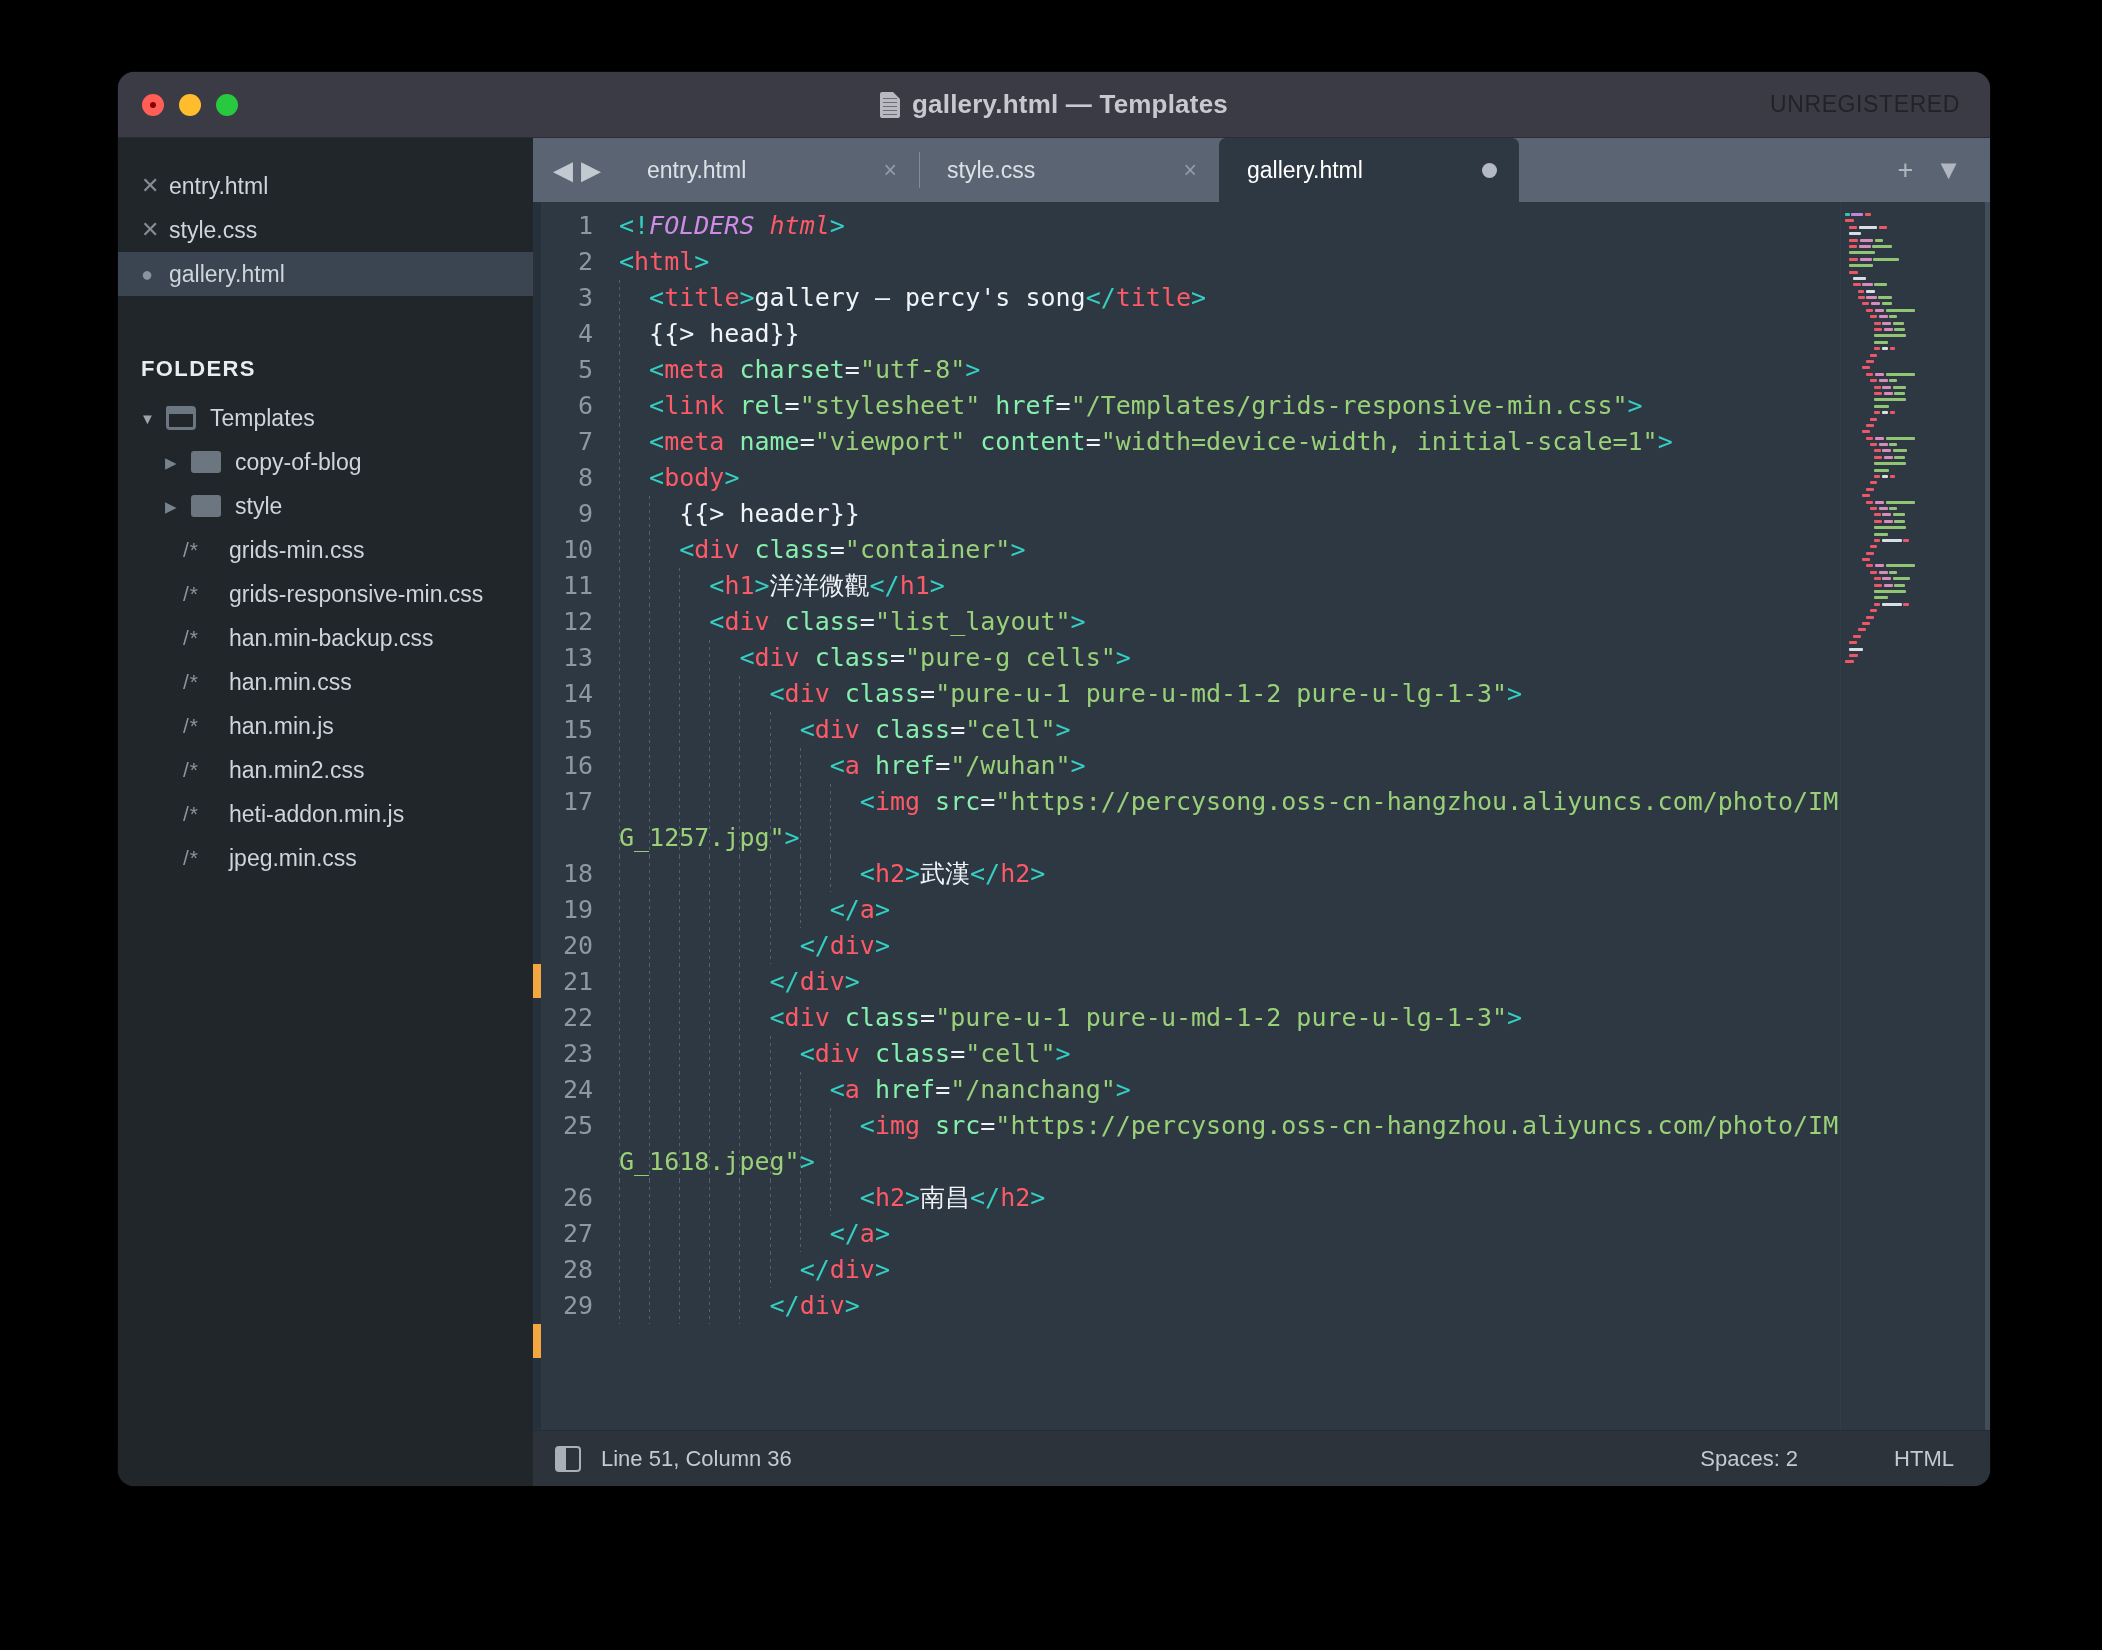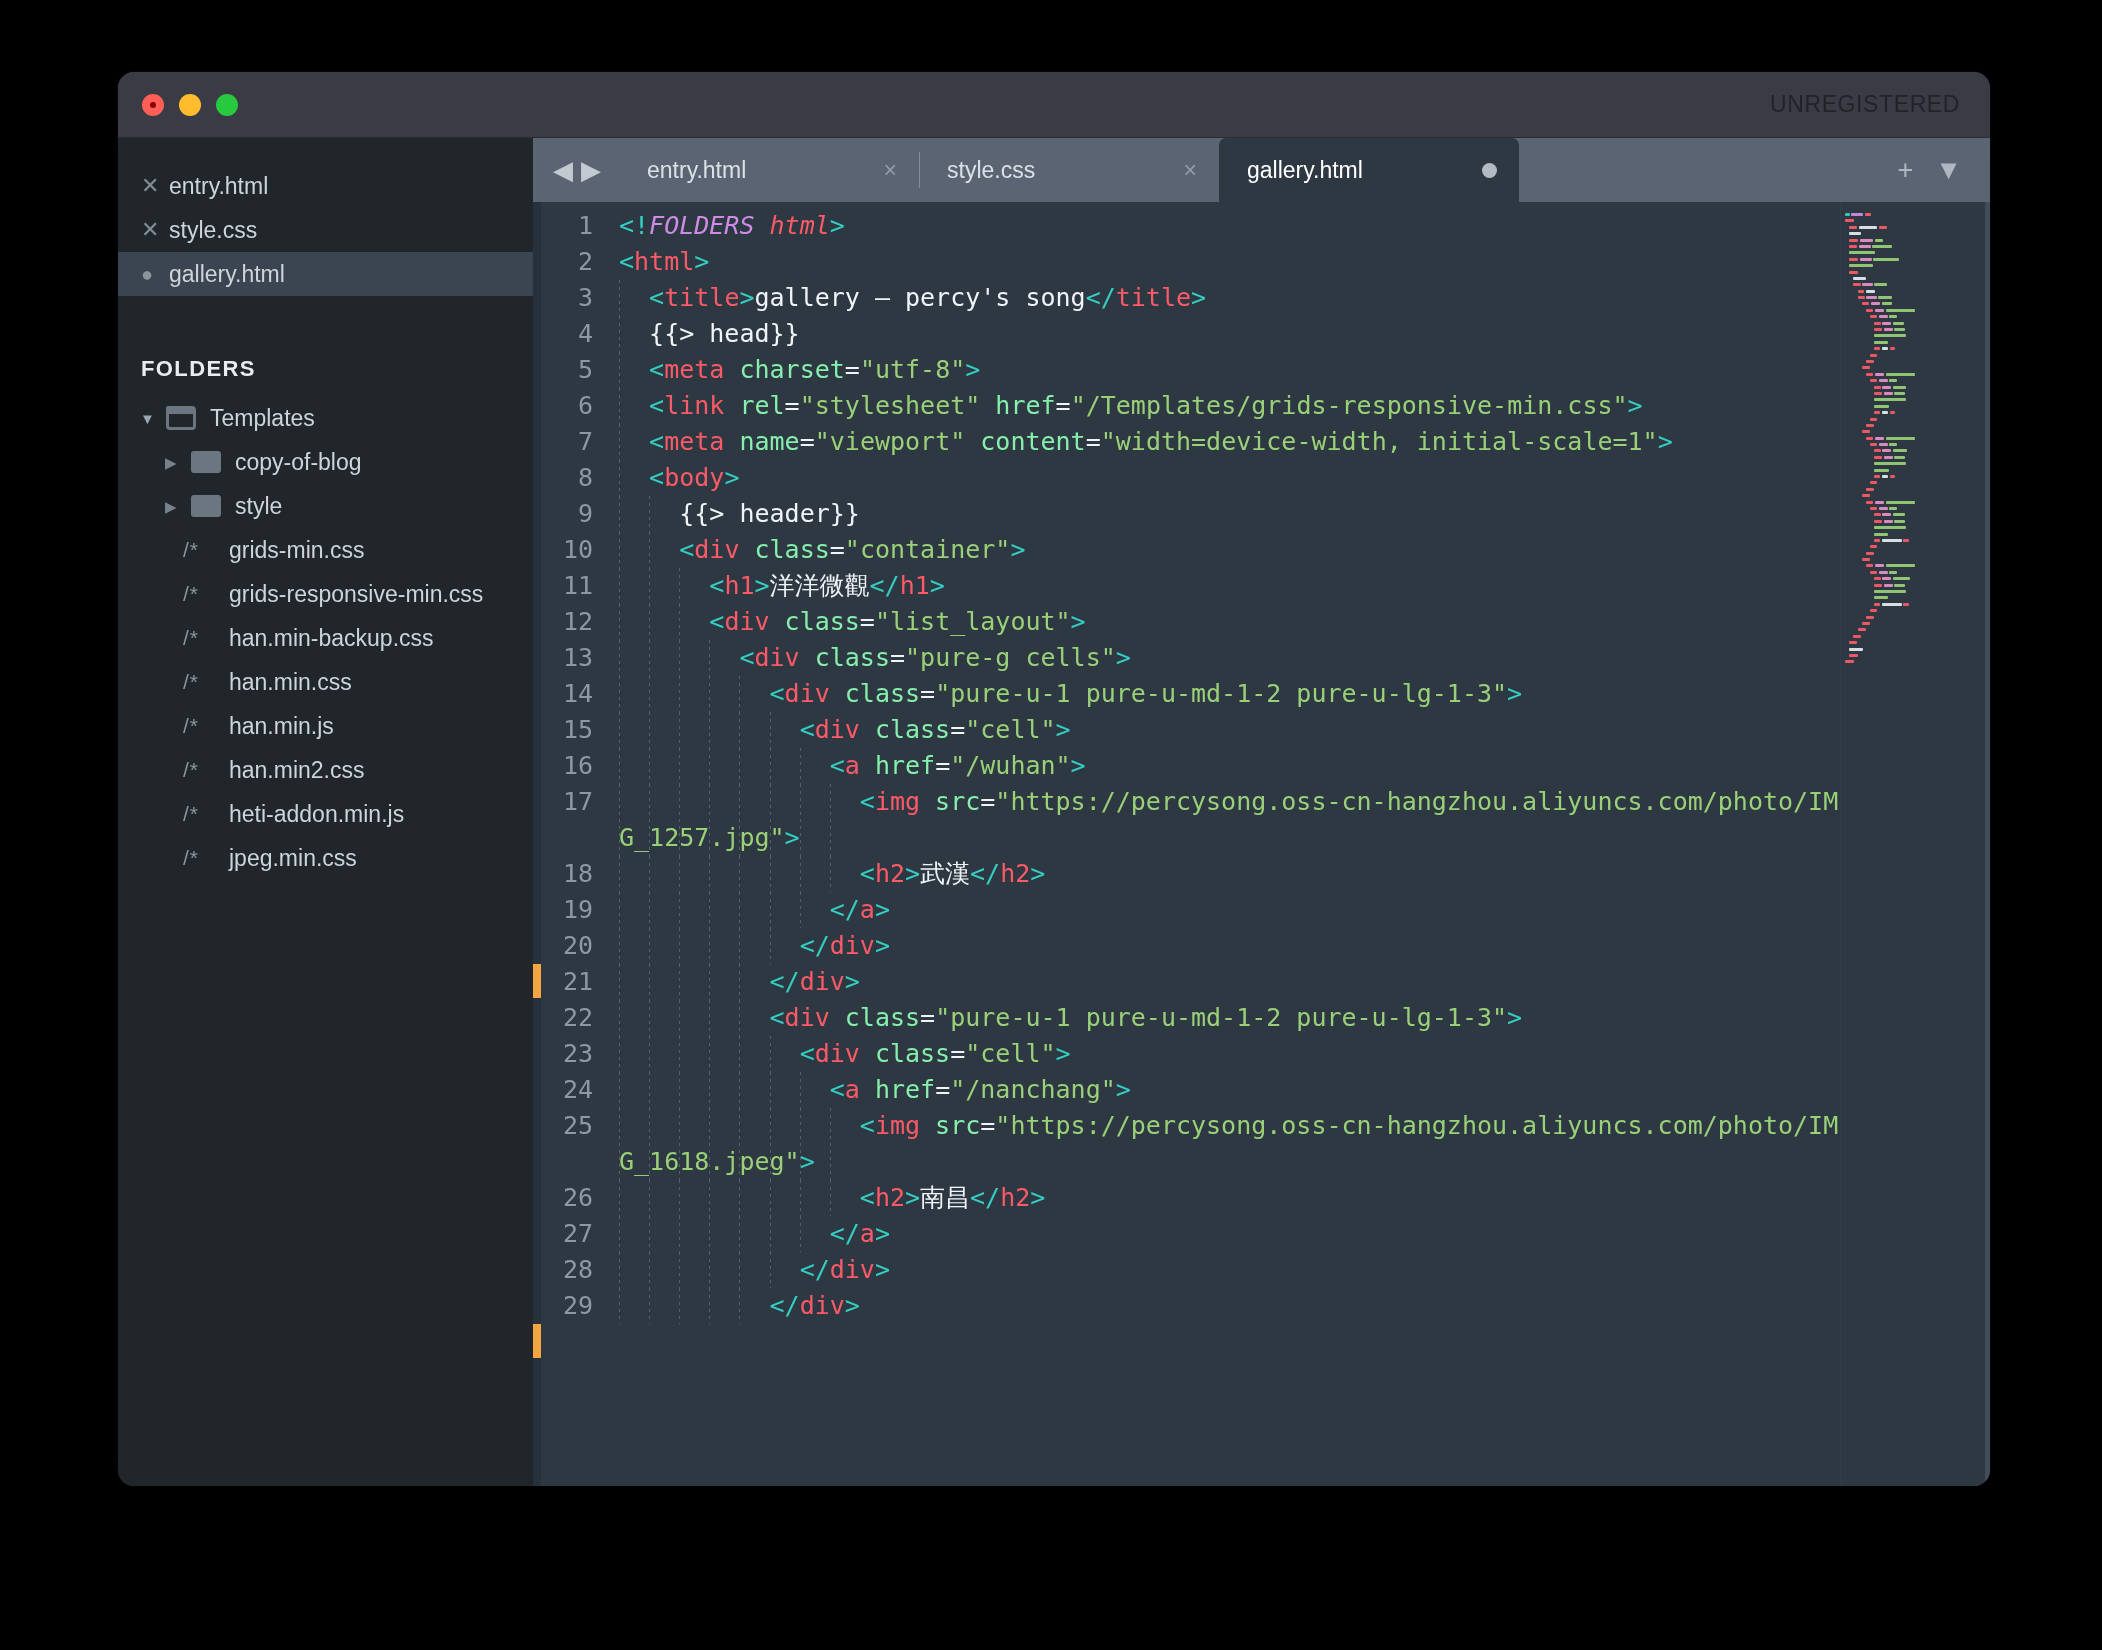--- a/index.html
+++ b/index.html
@@ -344,20 +344,24 @@
 <body>
 
 <div class="desktop">
   <div class="window">
 
     <div class="titlebar">
       <div class="traffic">
         <span class="dot red"></span>
         <span class="dot yellow"></span>
         <span class="dot green"></span>
+      </div>
+      <div class="title-center">
+        <span class="doc-icon"></span>
+        <span>gallery.html — Templates</span>
       </div>
       <div class="unregistered">UNREGISTERED</div>
     </div>
 
     <div class="body-row">
 
       <div class="sidebar">
         <div id="open-files-list">
             <div class="file-row">
               <span class="fr-ico">✕</span>
@@ -766,17 +770,24 @@
               </div>
               <div class="mm-line" style="padding-left: 8.2px;">
                 <span class="mm-seg" style="width: 8.8px; background: rgb(252, 90, 103); opacity: 0.92; margin-right: 1.6px;"></span>
               </div>
               <div class="mm-line" style="padding-left: 4px;">
                 <span class="mm-seg" style="width: 8.8px; background: rgb(252, 90, 103); opacity: 0.92; margin-right: 1.6px;"></span>
               </div>
             </div>
         </div>
 
+        <div class="statusbar">
+          <span class="panel-ico"></span>
+          <span>Line 51, Column 36</span>
+          <span class="status-spacer"></span>
+          <span class="status-item">Spaces: 2</span>
+          <span class="status-item">HTML</span>
+        </div>
 
       </div>
     </div>
   </div>
 </div>
 
 </body></html>

